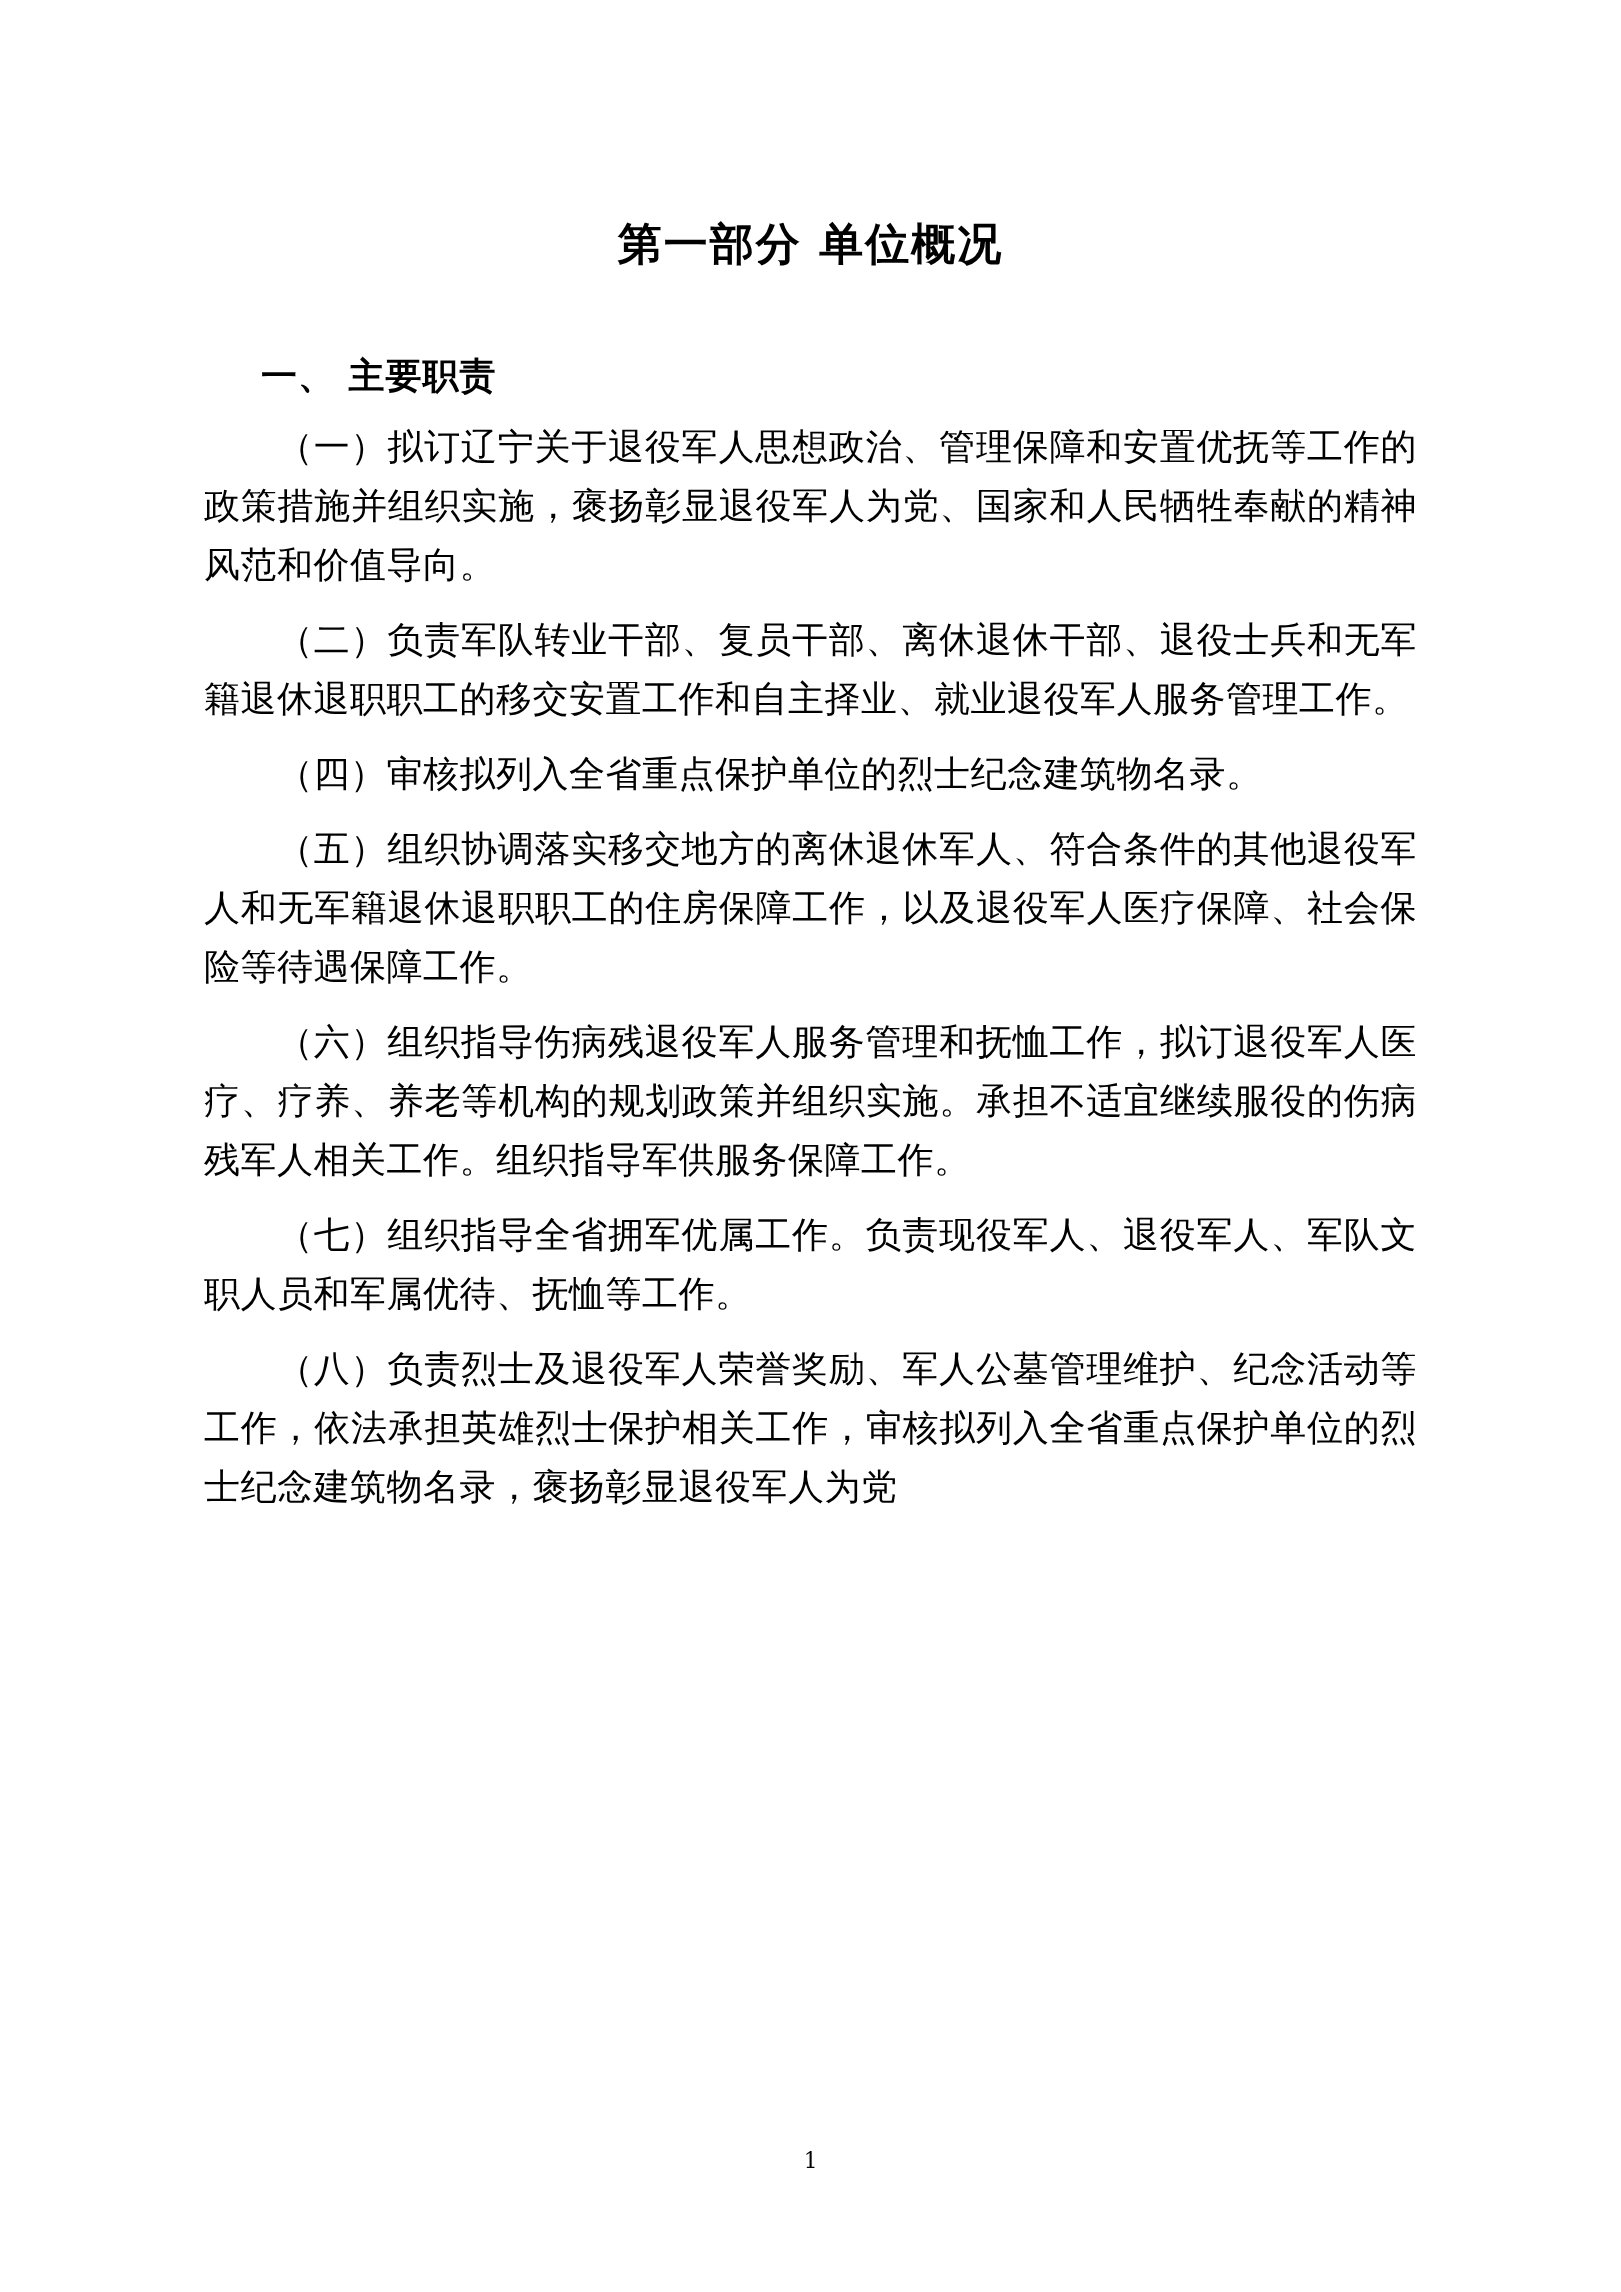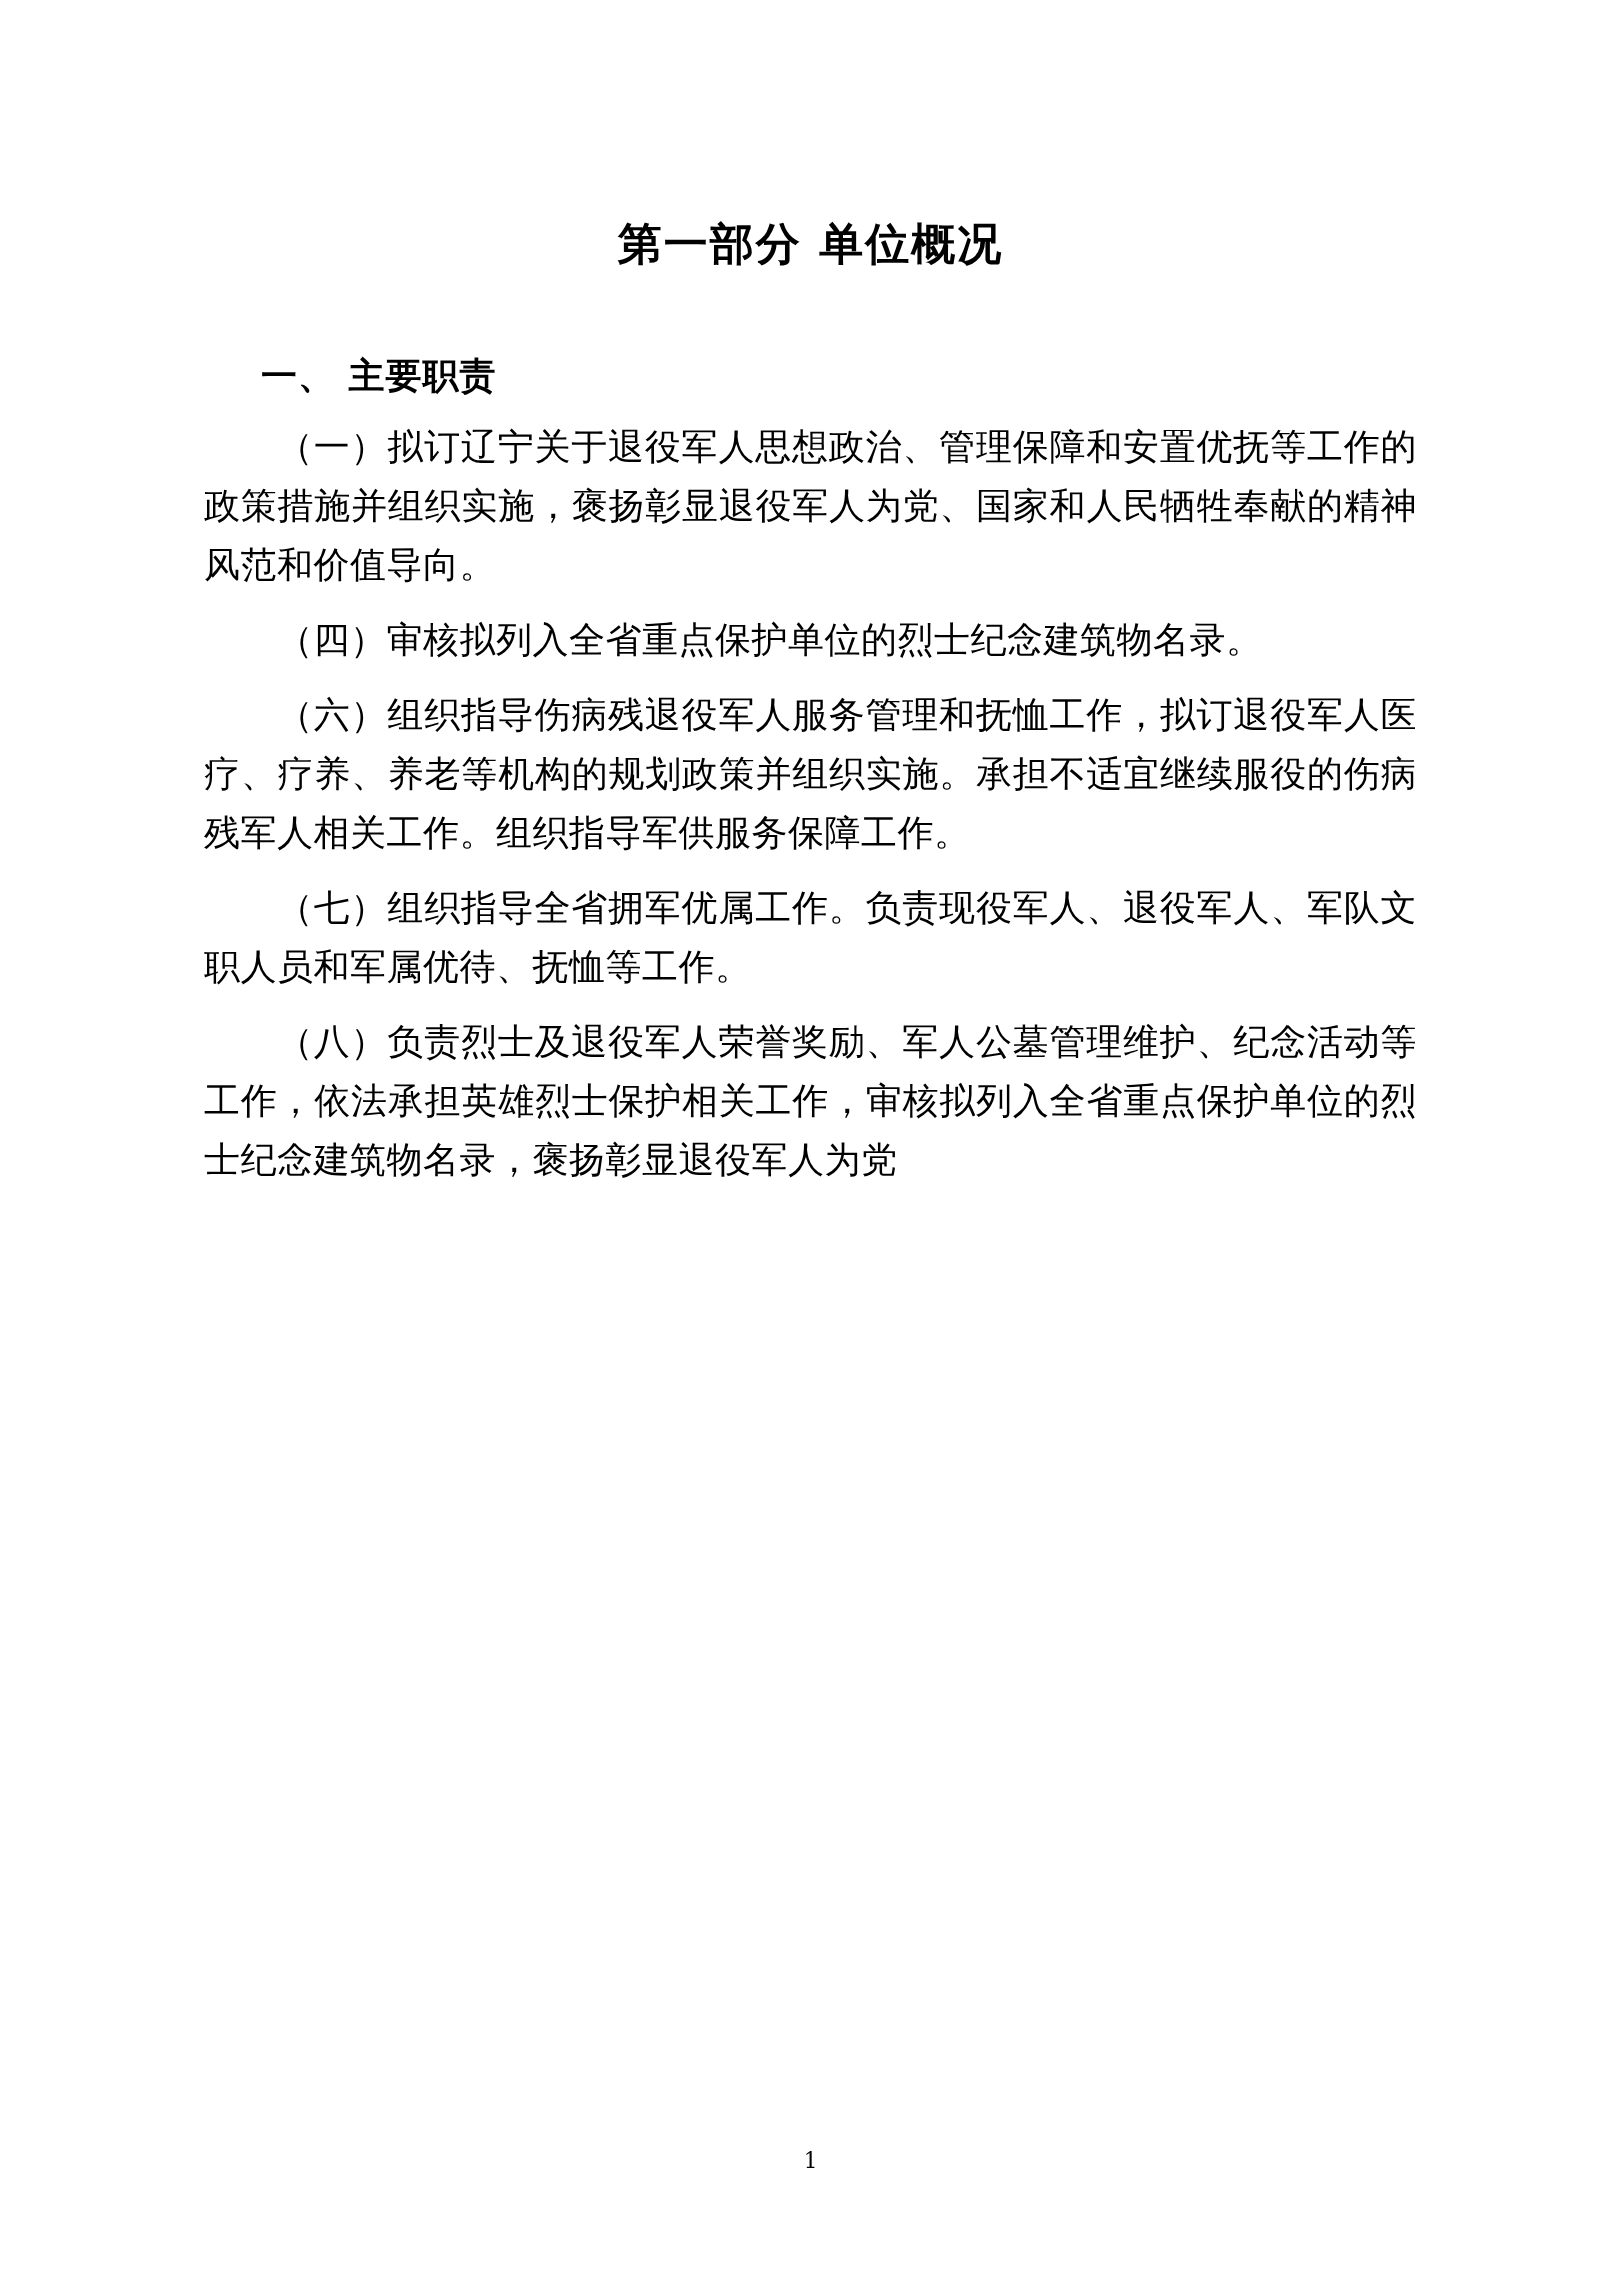--- a/index.html
+++ b/index.html
@@ -72,21 +72,23 @@
 <body>
 
 <div class="page">
   <div class="content">
 
     <h1 class="doc-title">第一部分  单位概况</h1>
 
     <h2 class="section-heading">一、 主要职责</h2>
 
     <p class="body-para">（一）拟订辽宁关于退役军人思想政治、管理保障和安置优抚等工作的政策措施并组织实施，褒扬彰显退役军人为党、国家和人民牺牲奉献的精神风范和价值导向。</p>
+    <p class="body-para">（二）负责军队转业干部、复员干部、离休退休干部、退役士兵和无军籍退休退职职工的移交安置工作和自主择业、就业退役军人服务管理工作。</p>
     <p class="body-para">（四）审核拟列入全省重点保护单位的烈士纪念建筑物名录。</p>
+    <p class="body-para">（五）组织协调落实移交地方的离休退休军人、符合条件的其他退役军人和无军籍退休退职职工的住房保障工作，以及退役军人医疗保障、社会保险等待遇保障工作。</p>
     <p class="body-para">（六）组织指导伤病残退役军人服务管理和抚恤工作，拟订退役军人医疗、疗养、养老等机构的规划政策并组织实施。承担不适宜继续服役的伤病残军人相关工作。组织指导军供服务保障工作。</p>
     <p class="body-para">（七）组织指导全省拥军优属工作。负责现役军人、退役军人、军队文职人员和军属优待、抚恤等工作。</p>
     <p class="body-para">（八）负责烈士及退役军人荣誉奖励、军人公墓管理维护、纪念活动等工作，依法承担英雄烈士保护相关工作，审核拟列入全省重点保护单位的烈士纪念建筑物名录，褒扬彰显退役军人为党</p>
 
   </div>
 
   <div class="page-number">1</div>
 </div>
 
 

